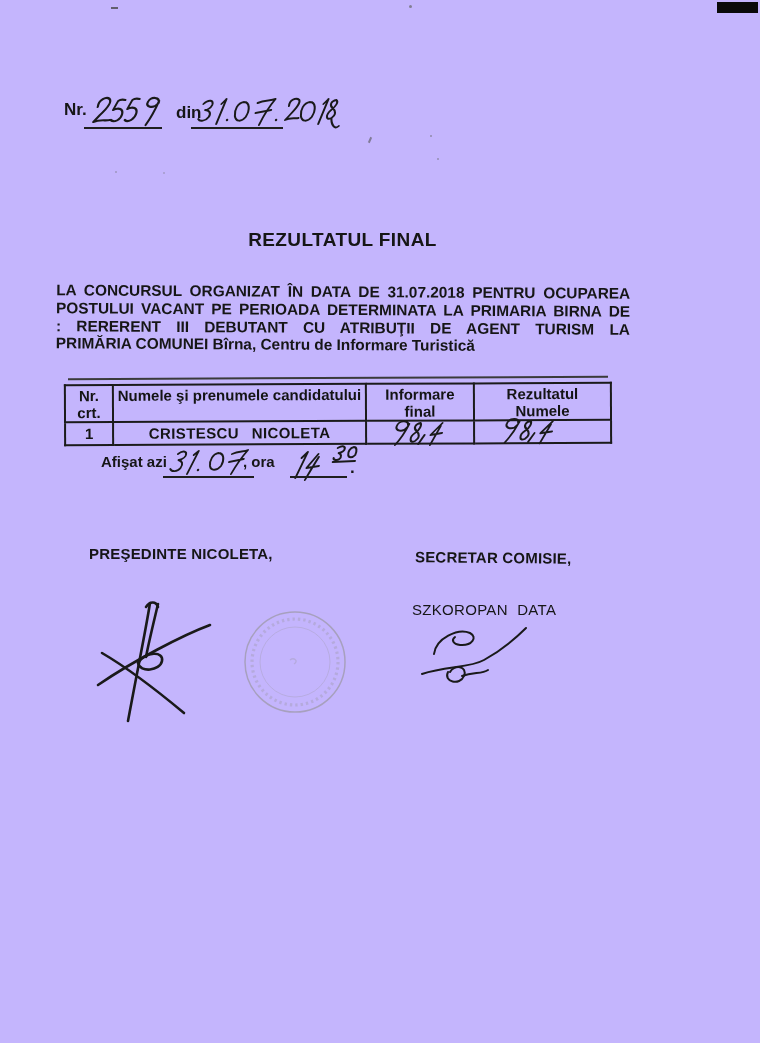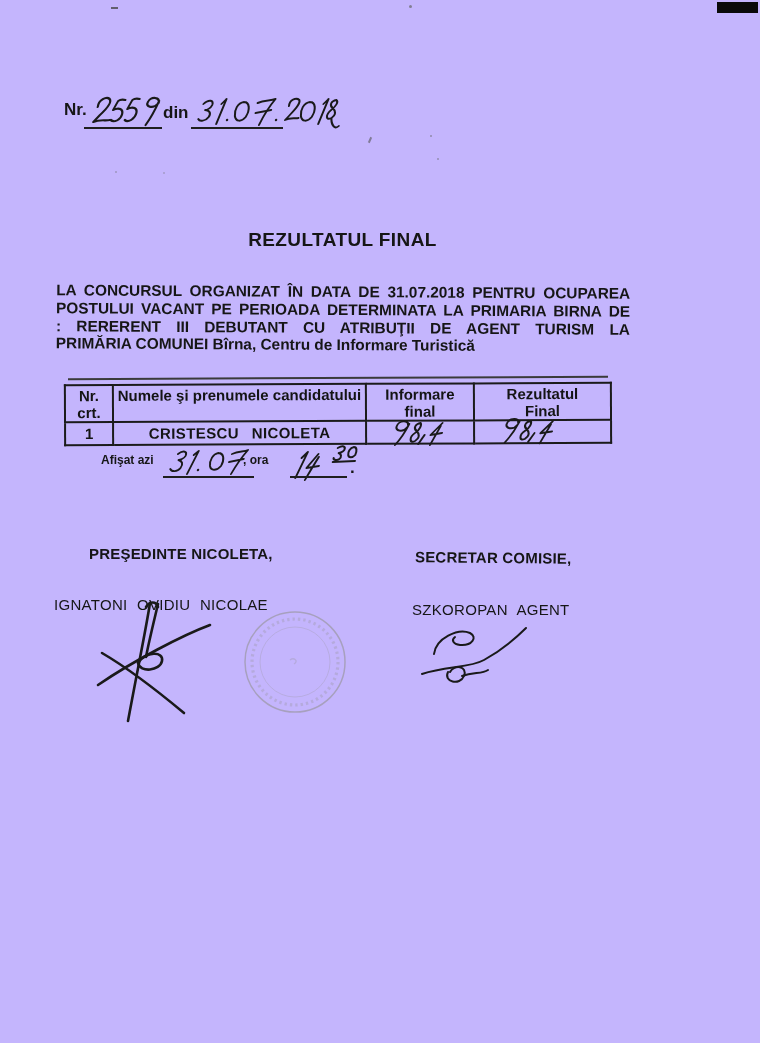--- a/index.html
+++ b/index.html
@@ -16,21 +16,21 @@
   .para .just{text-align:justify;text-align-last:justify;}
   .underline{background:#1f1f1f;height:2px;}
   table.results{border-collapse:collapse;table-layout:fixed;transform:rotate(-.25deg);}
   table.results th,table.results td{
     border:2px solid #1b1b1b;text-align:center;font-weight:bold;padding:0;
     font-size:15px;color:#141414;
   }
   table.results th{white-space:pre-line;line-height:16.5px;vertical-align:top;padding-top:2px;}
   table.results td{height:21px;line-height:20px;}
   td.name-cell{word-spacing:8px;letter-spacing:.4px;}
-  .posted-text{font-size:12px;font-weight:bold;}
+  .posted-text{font-size:15px;font-weight:bold;}
   .role{font-size:15px;font-weight:bold;letter-spacing:.2px;}
   .sig-name{font-size:15px;letter-spacing:.3px;word-spacing:5px;}
   .ink{stroke:#1a1a1a;fill:none;stroke-linecap:round;stroke-linejoin:round;}
   .speck{position:absolute;background:#666;border-radius:50%;}
   svg{overflow:visible;display:block;}
 </style>
 </head>
 <body>
 
 <div class="page">
@@ -47,21 +47,21 @@
   <span class="abs reg-label" style="left:64px;top:100px;">Nr.</span>
   <svg class="abs" style="left:86px;top:93px;" width="76" height="38" viewBox="0 0 76 38" aria-label="2559">
     <g class="ink" stroke-width="2.2" transform="translate(7,0) skewX(-13)">
       <path d="M8,14 C7,7 14,3 18,6 C21,9 18,15 12,22 L7,29 C13,26 19,28 23,27"></path>
       <path d="M34,7 C30,6 28,7 27,8 L24,17 C29,14 34,16 34,21 C34,27 28,30 24,27"></path>
       <path d="M48,6 C44,5 42,6 41,7 L38,16 C43,13 48,15 48,20 C48,26 42,30 38,27"></path>
       <path d="M68,10 C68,4 59,3 57,9 C55,14 64,16 67,11 L68,8 C66,17 64,24 60,32"></path>
     </g>
   </svg>
   <div class="abs underline" style="left:84px;top:127px;width:78px;"></div>
-  <span class="abs reg-label" style="left:163px;top:103px;">din</span>
+  <span class="abs reg-label" style="left:176px;top:103px;">din</span>
   <svg class="abs" style="left:194px;top:92px;" width="142" height="44" viewBox="0 0 142 44" aria-label="31.07.2018">
     <g class="ink" stroke-width="2" transform="translate(6,0) skewX(-12)">
       <path d="M6,12 C10,7 16,8 15,13 C14,17 10,18 9,18 C13,18 16,21 14,25 C12,29 6,30 4,27"></path>
       <path d="M24,12 L28,7 L23,32"></path>
       <circle cx="33" cy="28" r="1.2" fill="#1a1a1a" stroke="none"></circle>
       <path d="M46,10 C40,11 38,18 40,24 C42,30 48,30 51,25 C54,18 52,10 46,10"></path>
       <path d="M60,11 C66,8 72,9 77,7 C72,15 69,22 66,33"></path>
       <path d="M60,21 L75,18"></path>
       <circle cx="82" cy="28" r="1.2" fill="#1a1a1a" stroke="none"></circle>
       <path d="M92,14 C91,8 97,5 101,8 C103,11 100,16 94,24 L91,28 C96,25 101,27 104,26"></path>
@@ -91,21 +91,21 @@
         <col style="width:137px">
       </colgroup>
     <tbody>
         <tr style="height:37px;">
       <th>Nr.
 crt.</th>
       <th>Numele şi prenumele candidatului</th>
       <th>Informare
 final</th>
       <th>Rezultatul
-Final</th>
+Numele</th>
     </tr>
     <tr style="height:21px;">
       <td>1</td>
       <td class="name-cell">CRISTESCU NICOLETA</td>
       <td></td>
       <td></td>
     </tr>
   </tbody>
     </table>
 
@@ -146,22 +146,21 @@
       <path d="M58,5 C54,6 53,10 54,13 C55,16 59,16 61,13 C62,9 61,5 58,5"></path>
       <path d="M40,20 L62,19"></path>
     </g>
   </svg>
   <div class="abs underline" style="left:290px;top:476px;width:57px;"></div>
   <span class="abs posted-text" style="left:350px;top:458px;font-size:17px;">.</span>
 
   <span class="abs role" style="left:89px;top:545px;">PREŞEDINTE NICOLETA,</span>
   <span class="abs role" style="left:415px;top:549px;transform:rotate(.6deg);">SECRETAR COMISIE,</span>
 
-  <span class="abs sig-name" style="left:54px;top:596px;">IGNATONI OVIDIU NICOLAE</span>
-  <span class="abs sig-name" style="left:412px;top:601px;">SZKOROPAN AGENT</span>
+  <span class="abs sig-name" style="left:412px;top:601px;">SZKOROPAN DATA</span>
 
   <svg class="abs" style="left:88px;top:601px;" width="155" height="128" viewBox="0 0 155 128">
     <g class="ink" stroke-width="2.6" stroke="#101010">
       <path d="M58,6 C62,0 68,0 70,6"></path>
       <path d="M62,2 C58,28 50,66 40,120"></path>
       <path d="M70,3 C66,20 61,40 58,56"></path>
       <path d="M10,84 C45,60 95,34 122,24"></path>
       <path d="M14,52 C38,66 72,92 96,112"></path>
       <path d="M50,62 C58,50 76,50 74,60 C72,70 52,72 50,62"></path>
     </g>

